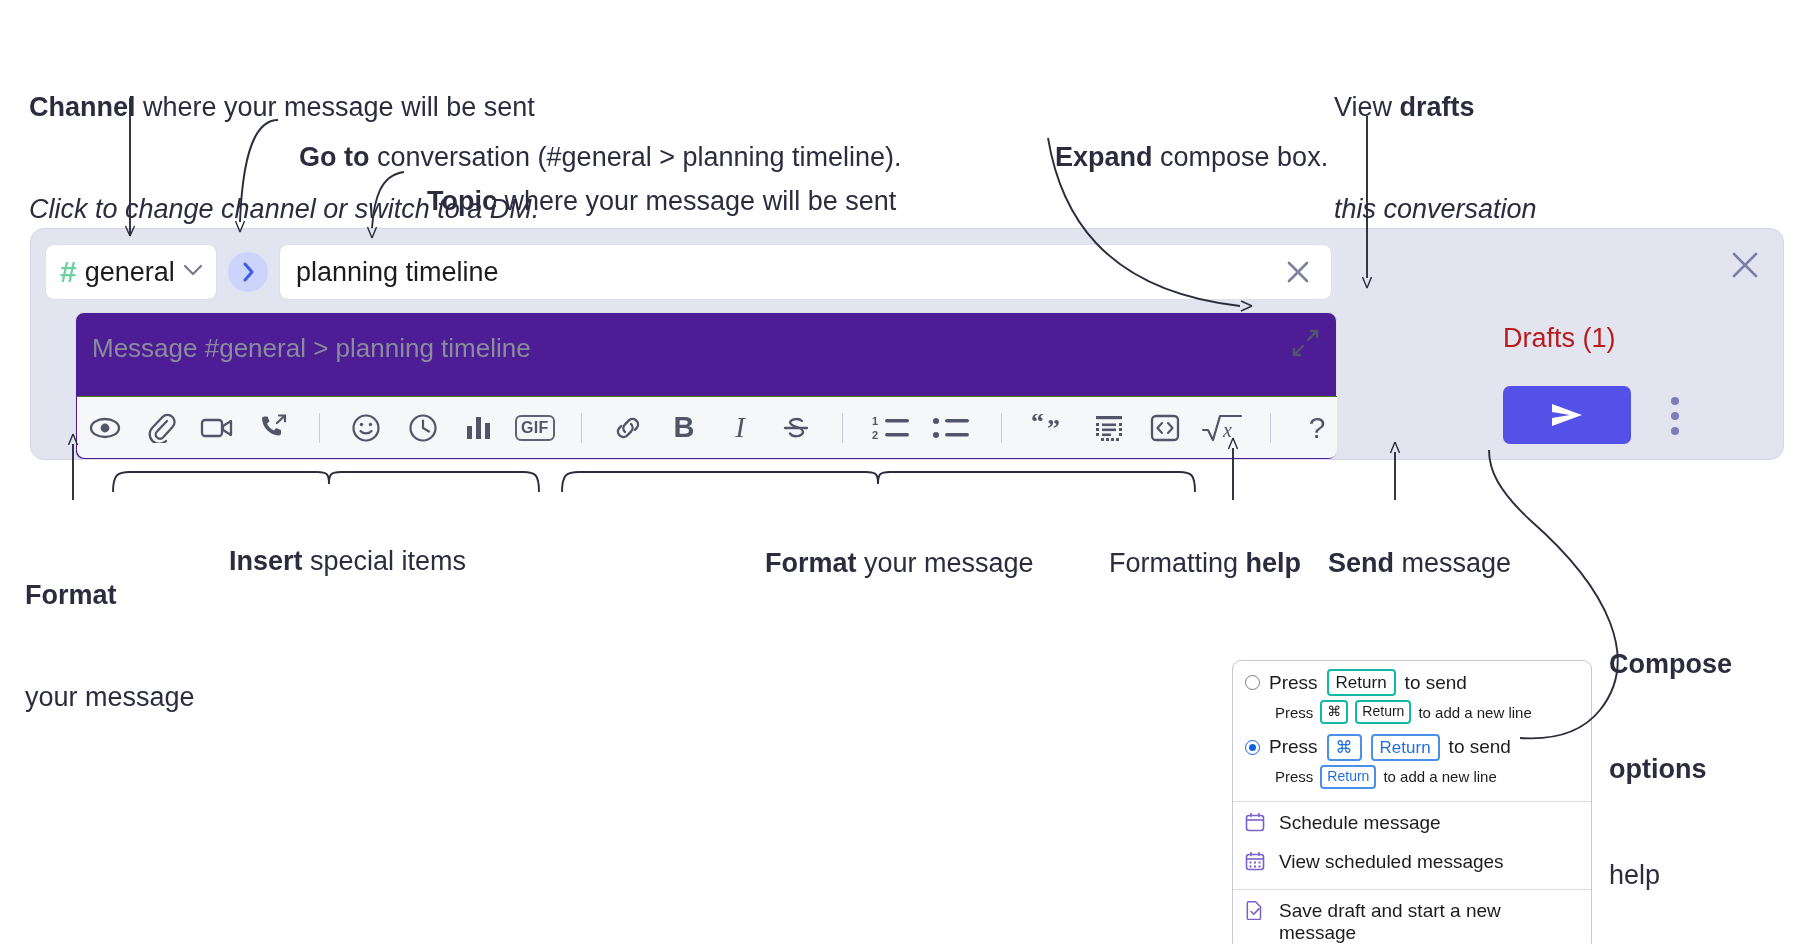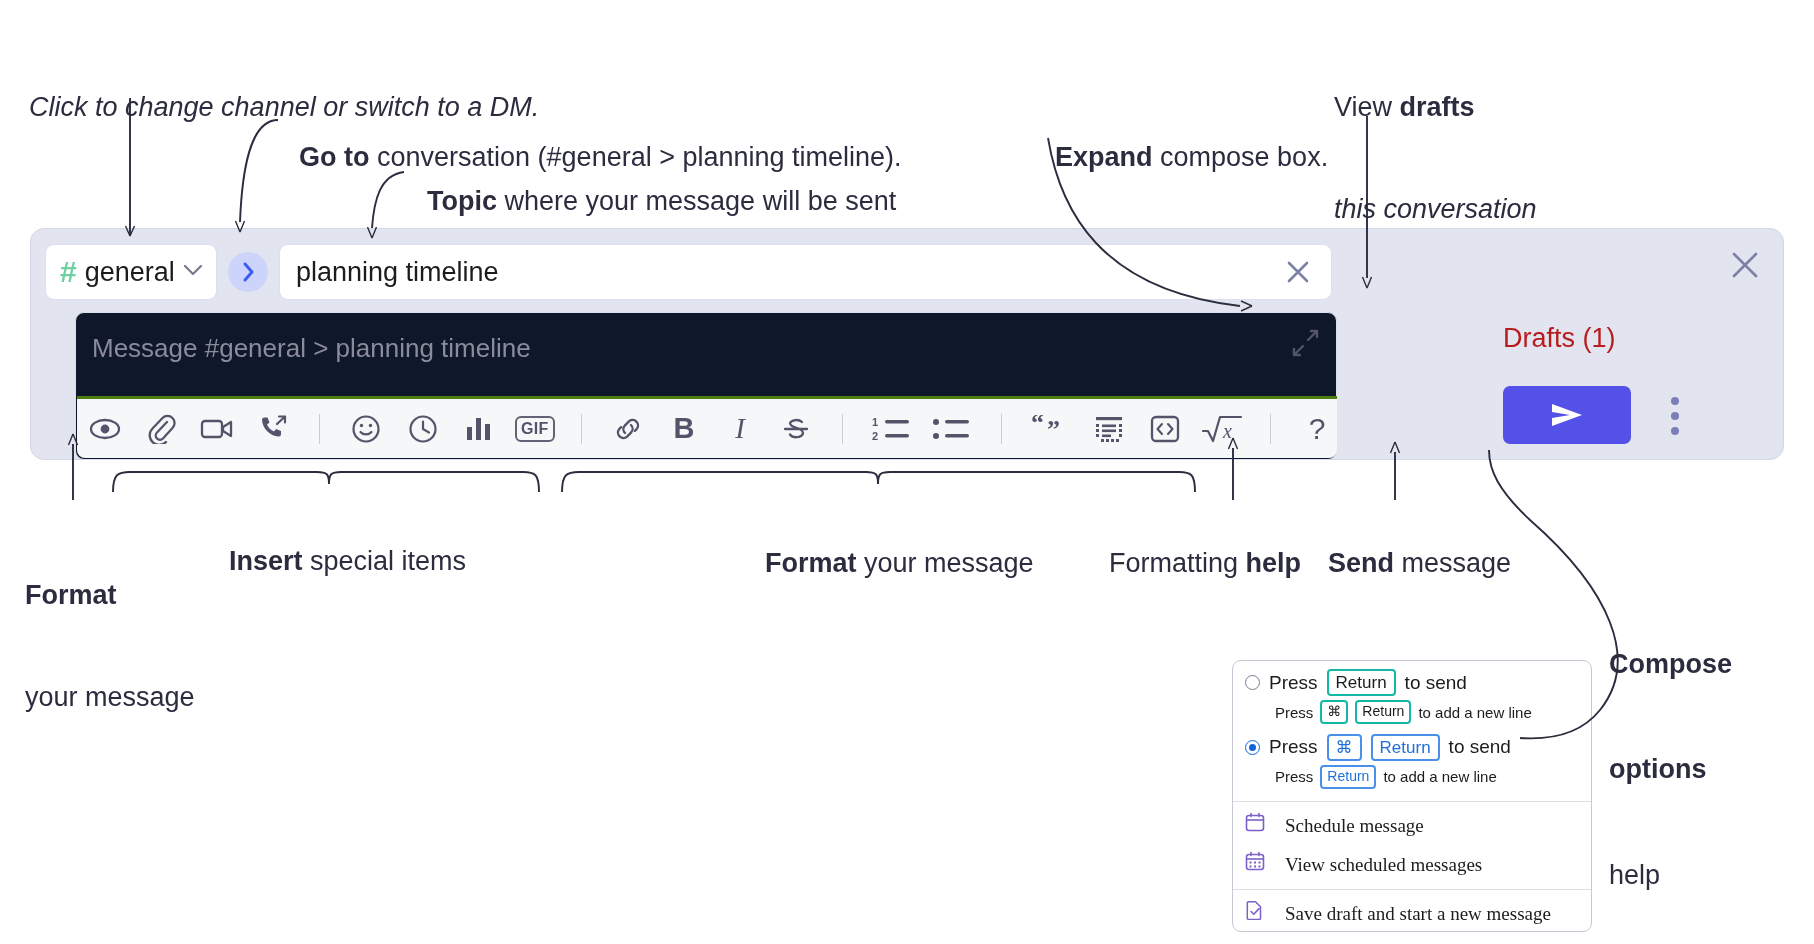--- a/index.html
+++ b/index.html
@@ -41,28 +41,28 @@
 
   .topic-field{
     width:1053px;height:56px;background:#fff;border:1px solid #dcdfec;border-radius:9px;
     display:flex;align-items:center;padding:0 16px;box-sizing:border-box;justify-content:flex-end;
   }
   .topic-text{font-size:27px;color:#1d1c1d;flex:1;}
   .topic-x{width:34px;height:34px;cursor:pointer;display:flex;align-items:center;justify-content:center;}
 
   .msg-box{
     position:absolute;left:44px;top:83px;width:1262px;height:148px;
-    background:#0f172a;border:1px solid #dcdfec;border-radius:9px;box-sizing:border-box;text-decoration:underline;
+    background:#4c1d95;border:1px solid #dcdfec;border-radius:9px;box-sizing:border-box;text-decoration:underline;
   }
   .msg-placeholder{position:absolute;left:16px;top:20px;font-size:26px;color:#8a8c9c;}
   .expand-btn{position:absolute;right:12px;top:14px;width:34px;height:34px;cursor:pointer;}
 
   .toolbar{
     position:absolute;left:1px;bottom:1px;width:1260px;height:62px;
-    background:#f6f7f9;border-top:3px solid #4d7c0f;border-radius:0 0 8px 8px;
+    background:#f6f7f9;border-top:1px solid #4d7c0f;border-radius:0 0 8px 8px;
     display:flex;align-items:center;gap:16px;padding-left:8px;box-sizing:border-box;
   }
   .tb{width:52px;height:48px;display:flex;align-items:center;justify-content:center;cursor:pointer;color:#606375;}
   .tb svg{display:block;}
   .sep{width:1px;height:30px;background:#c9ccd8;margin:0 10px;flex:none;}
   .gif-box{
     border:2px solid #606375;border-radius:6px;font-size:16px;font-weight:bold;
     padding:2px 4px;letter-spacing:0.3px;color:#52556a;
   }
   .tb-letter{font-size:29px;color:#52556a;}
@@ -88,27 +88,28 @@
   .opt{position:relative;padding:8px 12px 4px 12px;}
   .opt-main{display:flex;align-items:center;gap:9px;font-size:19px;}
   .opt-sub{display:flex;align-items:center;gap:7px;font-size:15px;margin:4px 0 4px 30px;}
   .radio{width:15px;height:15px;border-radius:50%;border:1.6px solid #7a7d8c;box-sizing:border-box;flex:none;}
   .radio.on{border-color:#1264dd;position:relative;}
   .radio.on::after{content:"";position:absolute;left:3px;top:3px;width:7px;height:7px;border-radius:50%;background:#1264dd;}
   .key{border:2px solid #14b8a6;border-radius:4px;padding:1px 7px;font-size:17px;color:#1d1c1d;line-height:1.25;}
   .key.sm{font-size:14px;padding:1px 5px;}
   .key.blue{border-color:#4a90e8;color:#1f6fdd;}
   .divider{height:1px;background:#dcdee6;}
-  .mi{display:flex;align-items:flex-end;gap:20px;padding:7px 12px;font-size:19px;cursor:pointer;font-family:Liberation Serif, serif;}
+  .mi{display:flex;align-items:flex-start;gap:14px;padding:7px 12px;font-size:19px;cursor:pointer;}
   .mi svg{flex:none;}
 </style>
 </head>
 <body>
 
 <div class="anno a-lg" style="left:29px;top:22px;">
+  <div><b>Channel</b><span> where your message will be sent</span></div>
   <div><i>Click to change channel or switch to a DM.</i></div>
 </div>
 
 <div class="anno a-lg" style="left:284px;top:106px;">
   <b>Go to</b><span> conversation (#general &gt; planning timeline).</span>
 </div>
 
 <div class="anno a-lg" style="left:412px;top:150px;">
   <b>Topic</b><span> where your message will be sent</span>
 </div>

